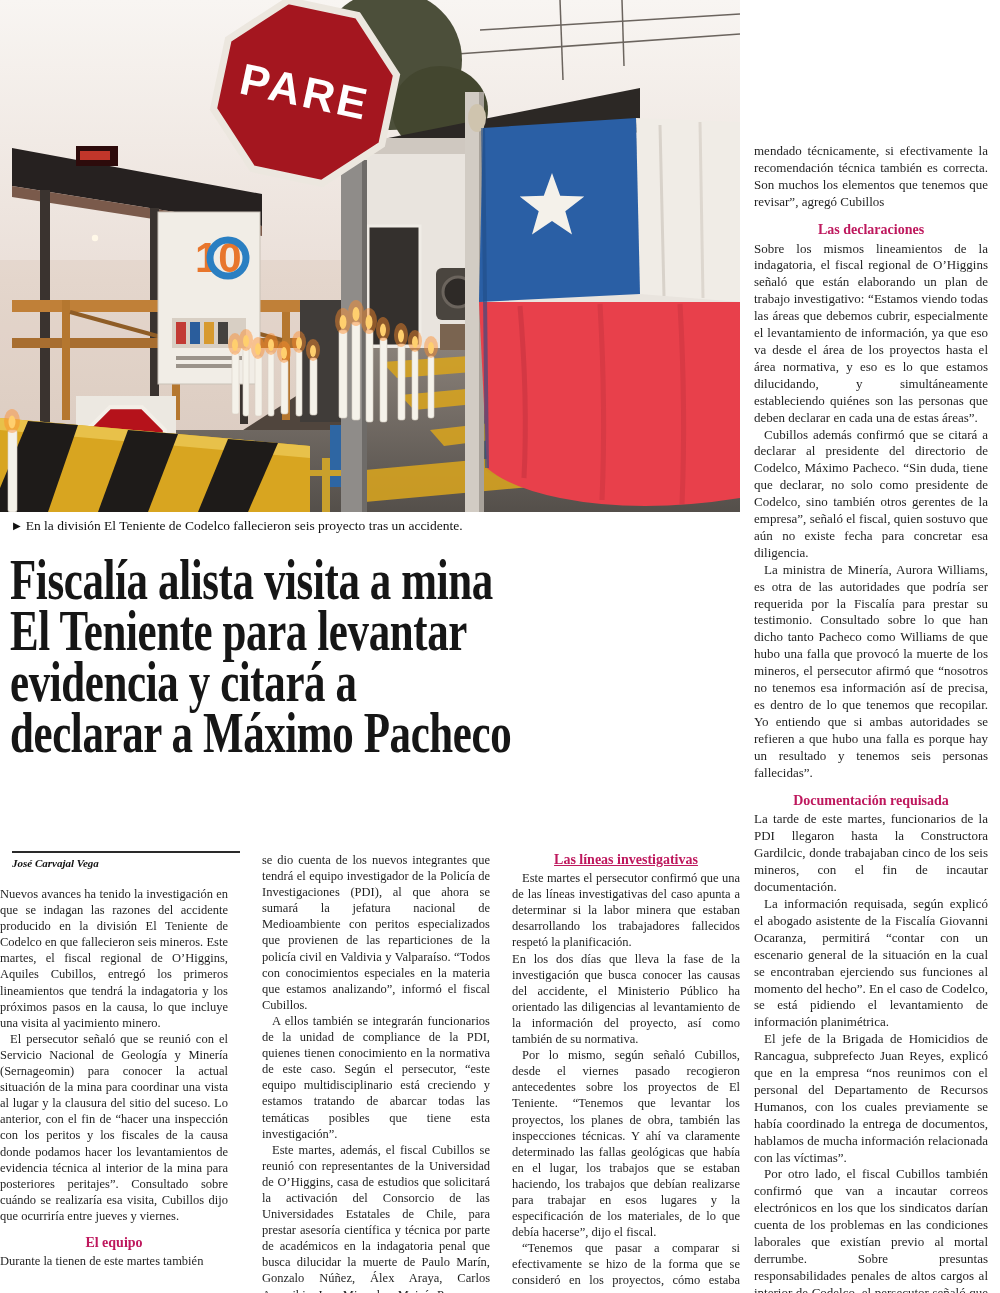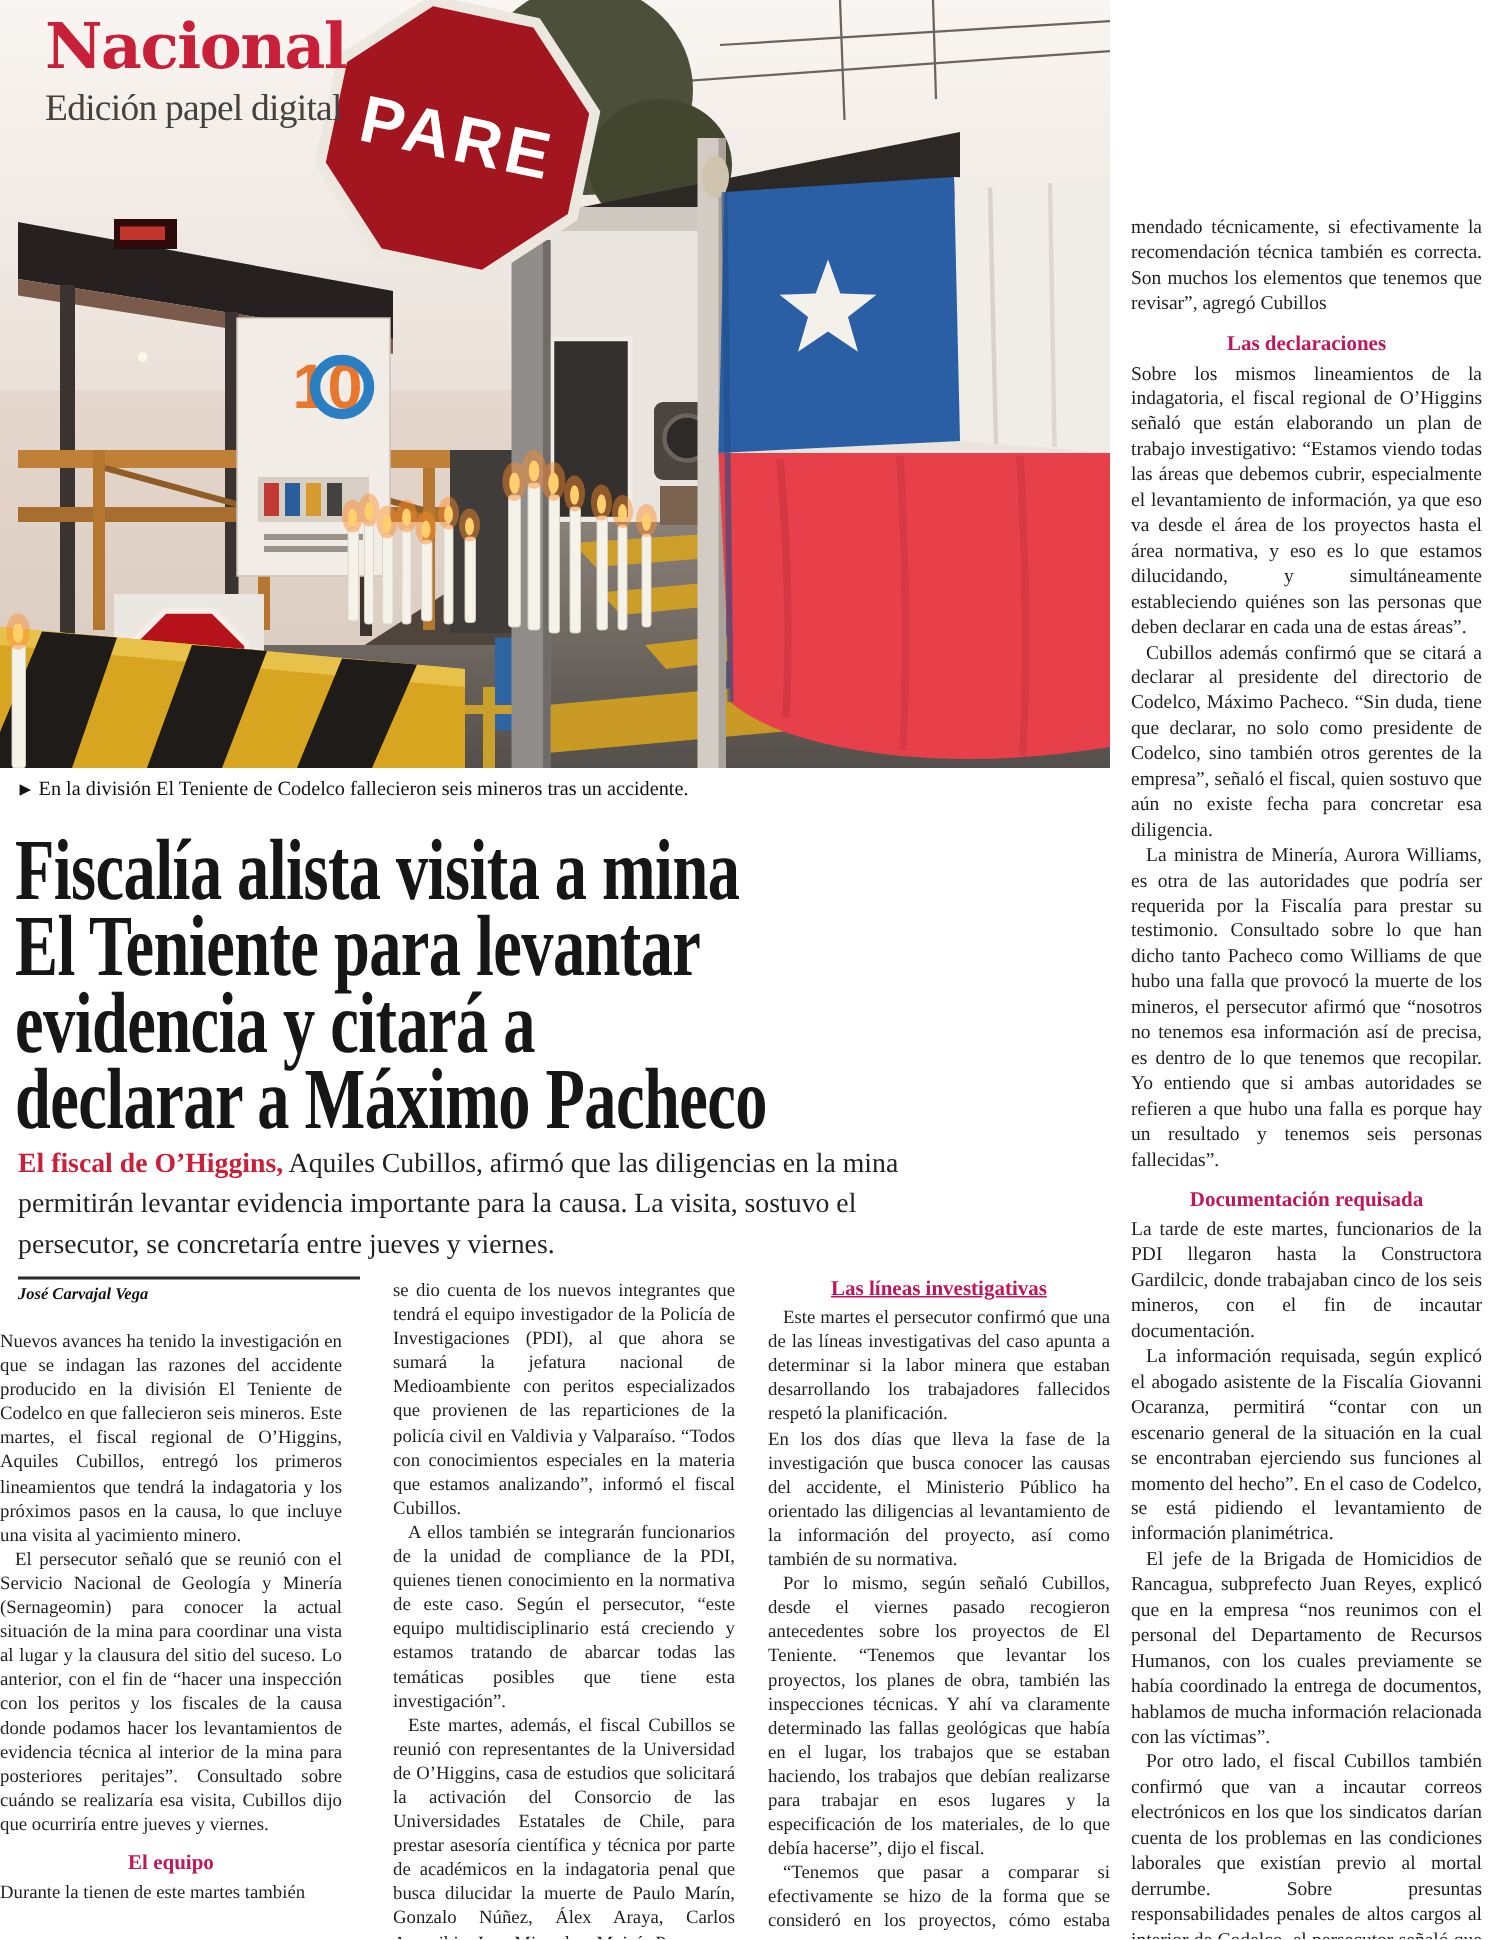--- a/index.html
+++ b/index.html
@@ -255,39 +255,32 @@
         <polygon points="552,173 560.2,195.7 584.3,196.5 565.3,211.3 572,234.5 552,221 532,234.5 538.7,211.3 519.7,196.5 543.8,195.7" fill="#f4f1ea"></polygon>
         <path d="M479,302 L740,302 L740,498 Q640,514 560,498 Q510,488 487,468 Z" fill="#e8404b"></path>
         <path d="M520,306 Q528,400 524,478" stroke="#c73340" stroke-width="5" fill="none" opacity="0.6"></path>
         <path d="M600,304 Q606,410 602,500" stroke="#c73340" stroke-width="5" fill="none" opacity="0.5"></path>
         <path d="M680,304 Q686,410 682,504" stroke="#c73340" stroke-width="5" fill="none" opacity="0.5"></path>
         <path d="M483,128 L487,468" stroke="#224d87" stroke-width="4" fill="none" opacity="0.6"></path>
       </g>
     </svg>
   </div>
 
-  <div class="hdr">
-    <div class="section-title" style="color:#c9203a">Nacional</div>
-    <div class="edition">Edición papel digital</div>
-  </div>
 
   <div class="caption">
-    <span class="arr">▶</span><span>En la división El Teniente de Codelco fallecieron seis mineros tras un accidente.</span>
+    <span class="arr">▶</span><span>En la división El Teniente de Codelco fallecieron seis proyecto tras un accidente.</span>
   </div>
 
   <div class="headline">
     <div>Fiscalía alista visita a mina</div>
     <div>El Teniente para levantar</div>
     <div>evidencia y citará a</div>
     <div>declarar a Máximo Pacheco</div>
   </div>
 
-  <div class="lead">
-    <span class="red" style="color:#c9203a">El fiscal de O’Higgins,</span><span> Aquiles Cubillos, afirmó que las diligencias en la mina permitirán levantar evidencia importante para la causa. La visita, sostuvo el persecutor, se concretaría entre jueves y viernes.</span>
-  </div>
 
   <div class="byline">José Carvajal Vega</div>
 
   <div id="col1" class="col">
       <p class="body-p">Nuevos avances ha tenido la investigación en que se indagan las razones del accidente producido en la división El Teniente de Codelco en que fallecieron seis mineros. Este martes, el fiscal regional de O’Higgins, Aquiles Cubillos, entregó los primeros lineamientos que tendrá la indagatoria y los próximos pasos en la causa, lo que incluye una visita al yacimiento minero.</p>
       <p class="body-p indent">El persecutor señaló que se reunió con el Servicio Nacional de Geología y Minería (Sernageomin) para conocer la actual situación de la mina para coordinar una vista al lugar y la clausura del sitio del suceso. Lo anterior, con el fin de “hacer una inspección con los peritos y los fiscales de la causa donde podamos hacer los levantamientos de evidencia técnica al interior de la mina para posteriores peritajes”. Consultado sobre cuándo se realizaría esa visita, Cubillos dijo que ocurriría entre jueves y viernes.</p>
       <h3 class="subhead">El equipo</h3>
       <p class="body-p">Durante la tienen de este martes también</p>
     </div>
   <div id="col2" class="col">

